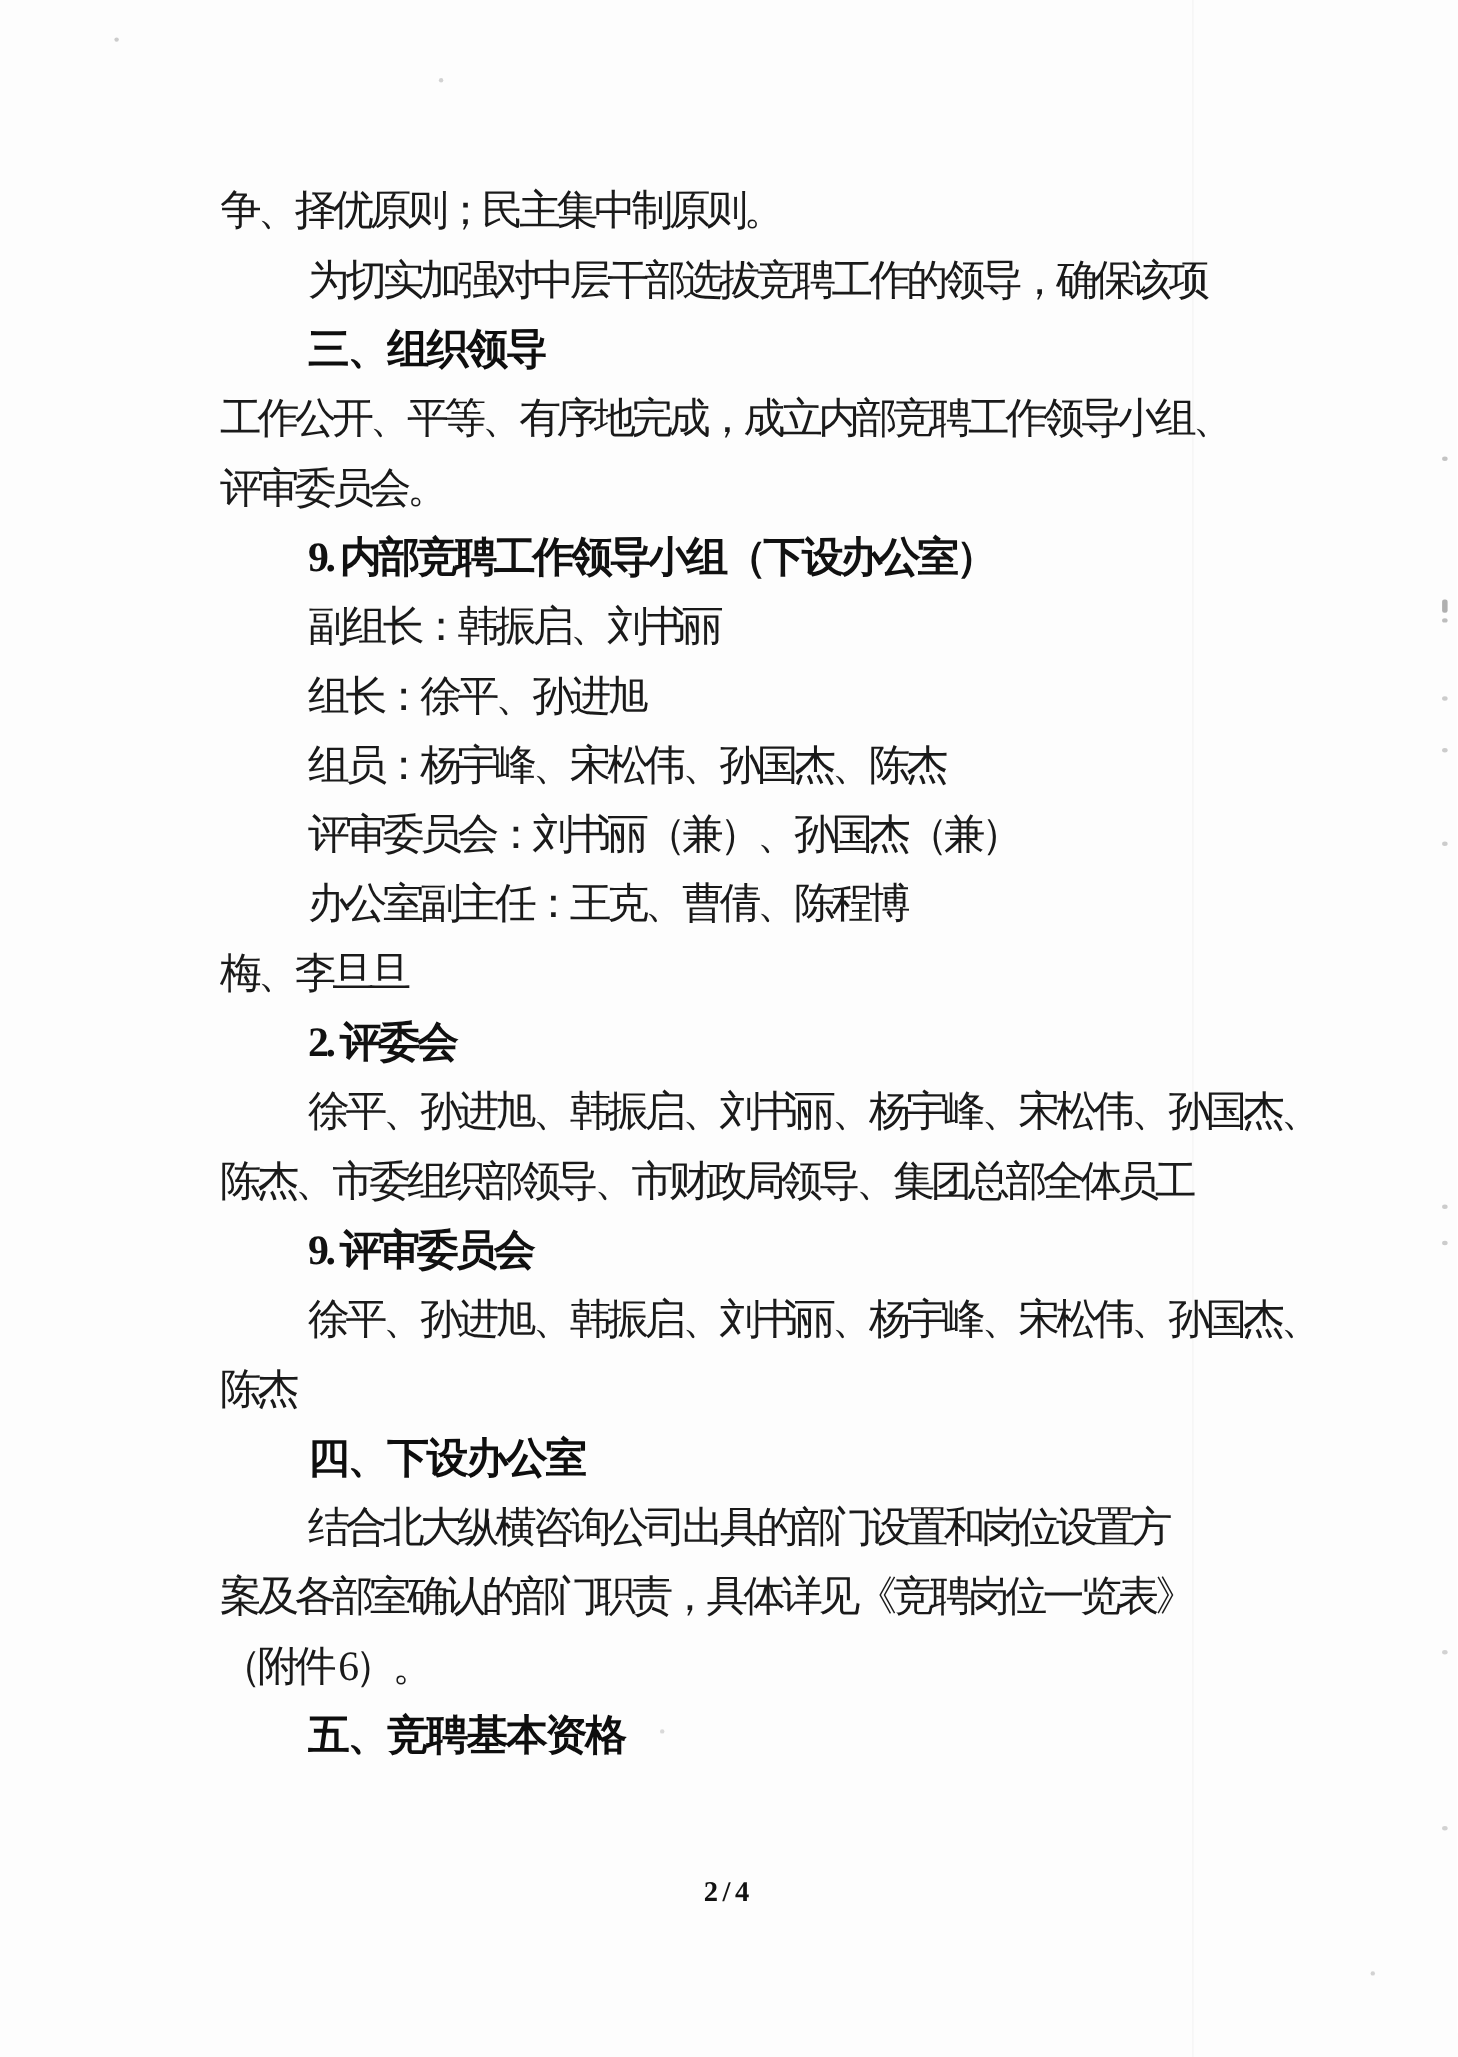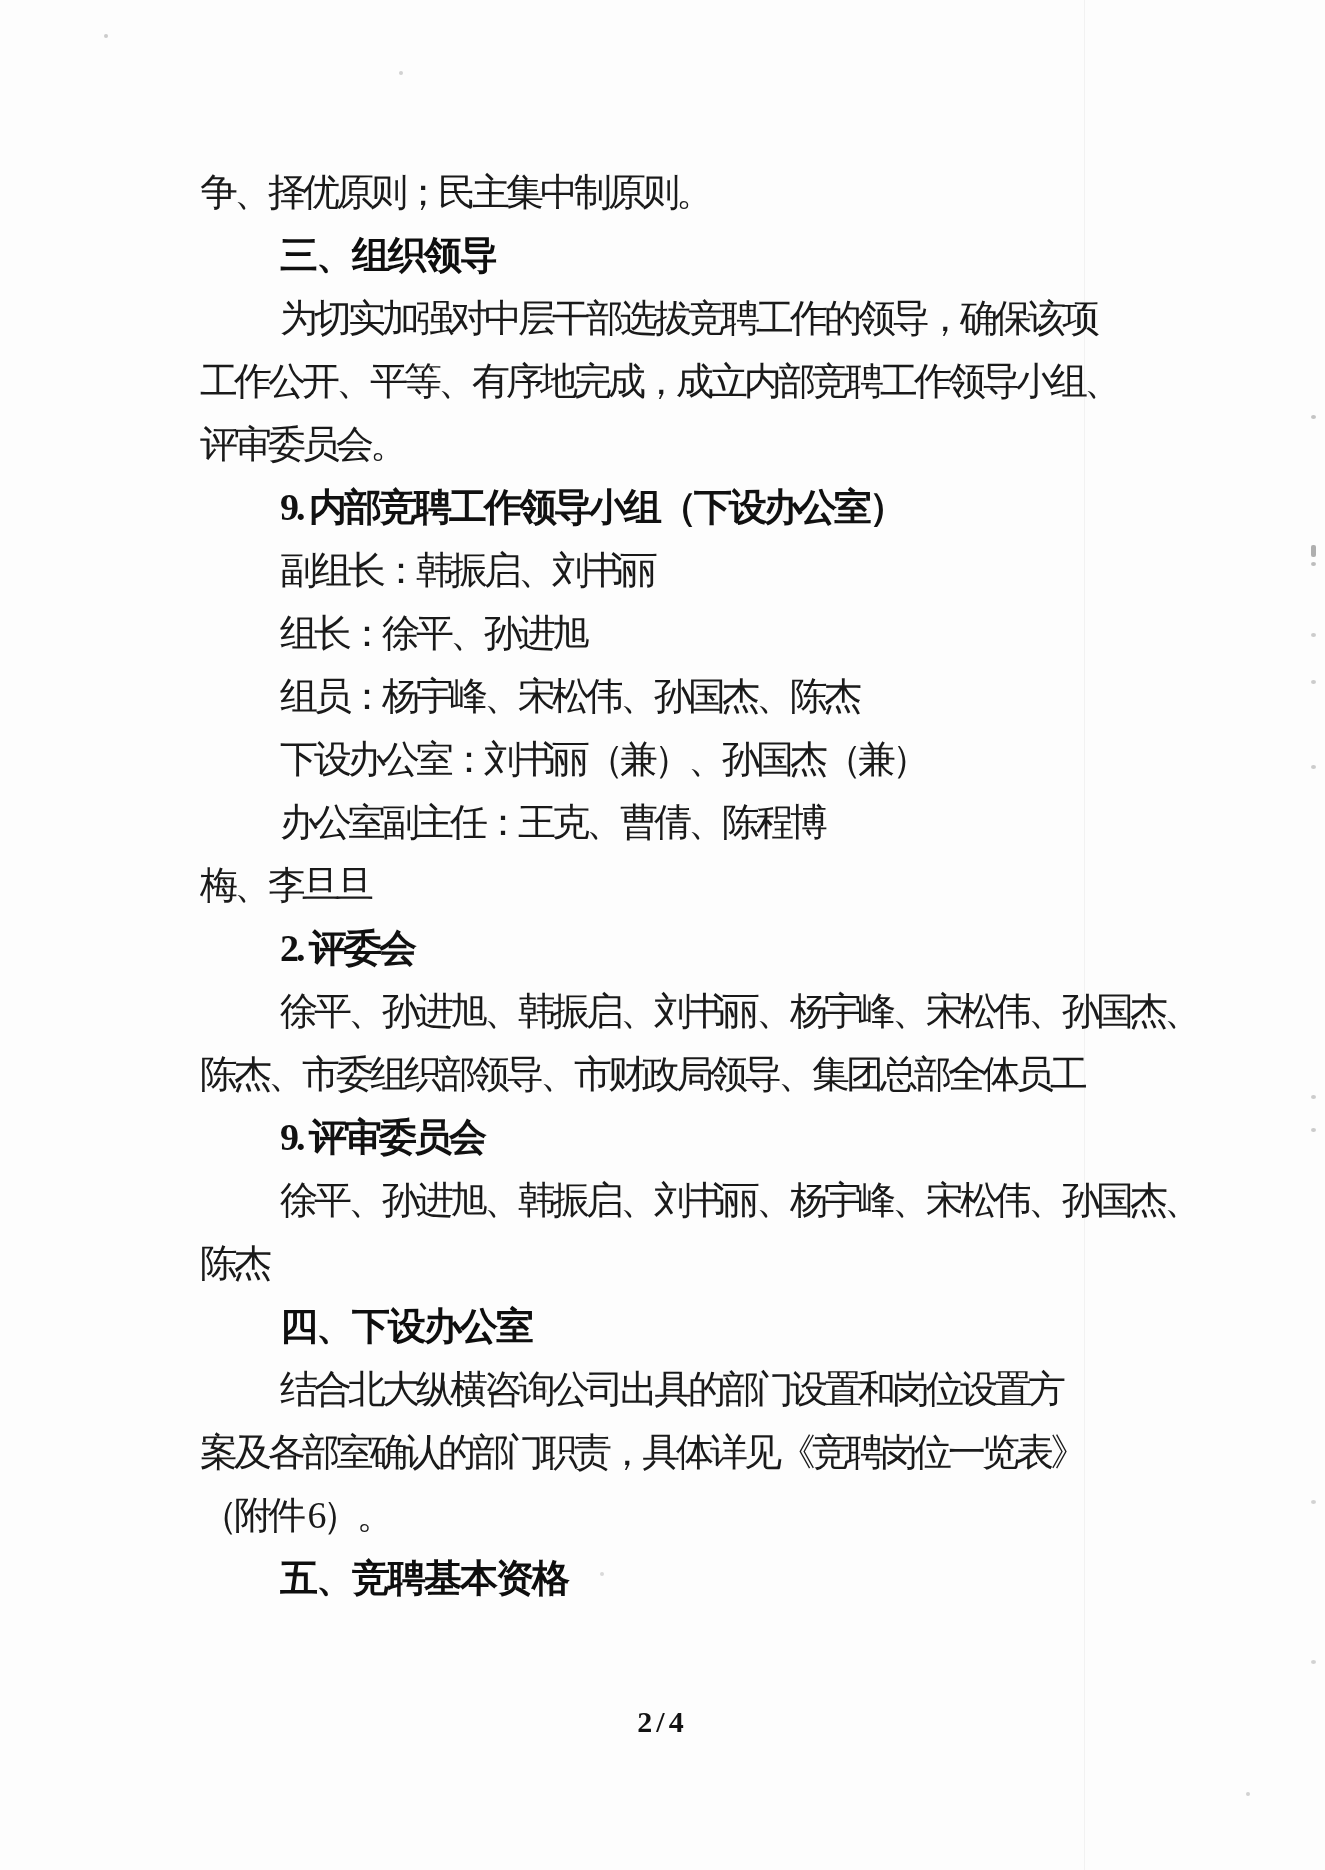--- a/index.html
+++ b/index.html
@@ -34,21 +34,21 @@
   .indent { text-indent: 80px; }
   .h { font-weight: bold; letter-spacing: -2px; color: #0e0e0e; }
   .num { font-weight: bold; letter-spacing: -3px; color: #111; }
   .footer {
     position: absolute;
     left: 0;
     right: 0;
     top: 1705px;
     text-align: center;
     font-family: "Liberation Serif", "DejaVu Serif", serif;
-    font-size: 30px;
+    font-size: 26px;
     font-weight: bold;
     letter-spacing: 4px;
     color: #121212;
   }
   
   .scan-line-v {
     position: absolute;
     left: 1084px;
     top: 0;
     width: 1px;
@@ -61,29 +61,29 @@
     border-radius: 50%;
   }
 </style>
 </head>
 <body>
 
 <div class="page">
 
   <div class="textblock">
     <div class="line">争、择优原则；民主集中制原则。</div>
+    <div class="line indent">为切实加强对中层干部选拔竞聘工作的领导，确保该项</div>
     <div class="line h indent">三、组织领导</div>
-    <div class="line indent">为切实加强对中层干部选拔竞聘工作的领导，确保该项</div>
     <div class="line">工作公开、平等、有序地完成，成立内部竞聘工作领导小组、</div>
     <div class="line">评审委员会。</div>
     <div class="line num indent">9. 内部竞聘工作领导小组（下设办公室）</div>
     <div class="line indent">副组长：韩振启、刘书丽</div>
     <div class="line indent">组长：徐平、孙进旭</div>
     <div class="line indent">组员：杨宇峰、宋松伟、孙国杰、陈杰</div>
-    <div class="line indent">下设办公室：刘书丽（兼）、孙国杰（兼）</div>
+    <div class="line indent">评审委员会：刘书丽（兼）、孙国杰（兼）</div>
     <div class="line indent">办公室副主任：王克、曹倩、陈程博</div>
     <div class="line">梅、李旦旦</div>
     <div class="line num indent">2. 评委会</div>
     <div class="line indent">徐平、孙进旭、韩振启、刘书丽、杨宇峰、宋松伟、孙国杰、</div>
     <div class="line">陈杰、市委组织部领导、市财政局领导、集团总部全体员工</div>
     <div class="line num indent">9. 评审委员会</div>
     <div class="line indent">徐平、孙进旭、韩振启、刘书丽、杨宇峰、宋松伟、孙国杰、</div>
     <div class="line">陈杰</div>
     <div class="line h indent">四、下设办公室</div>
     <div class="line indent">结合北大纵横咨询公司出具的部门设置和岗位设置方</div>

